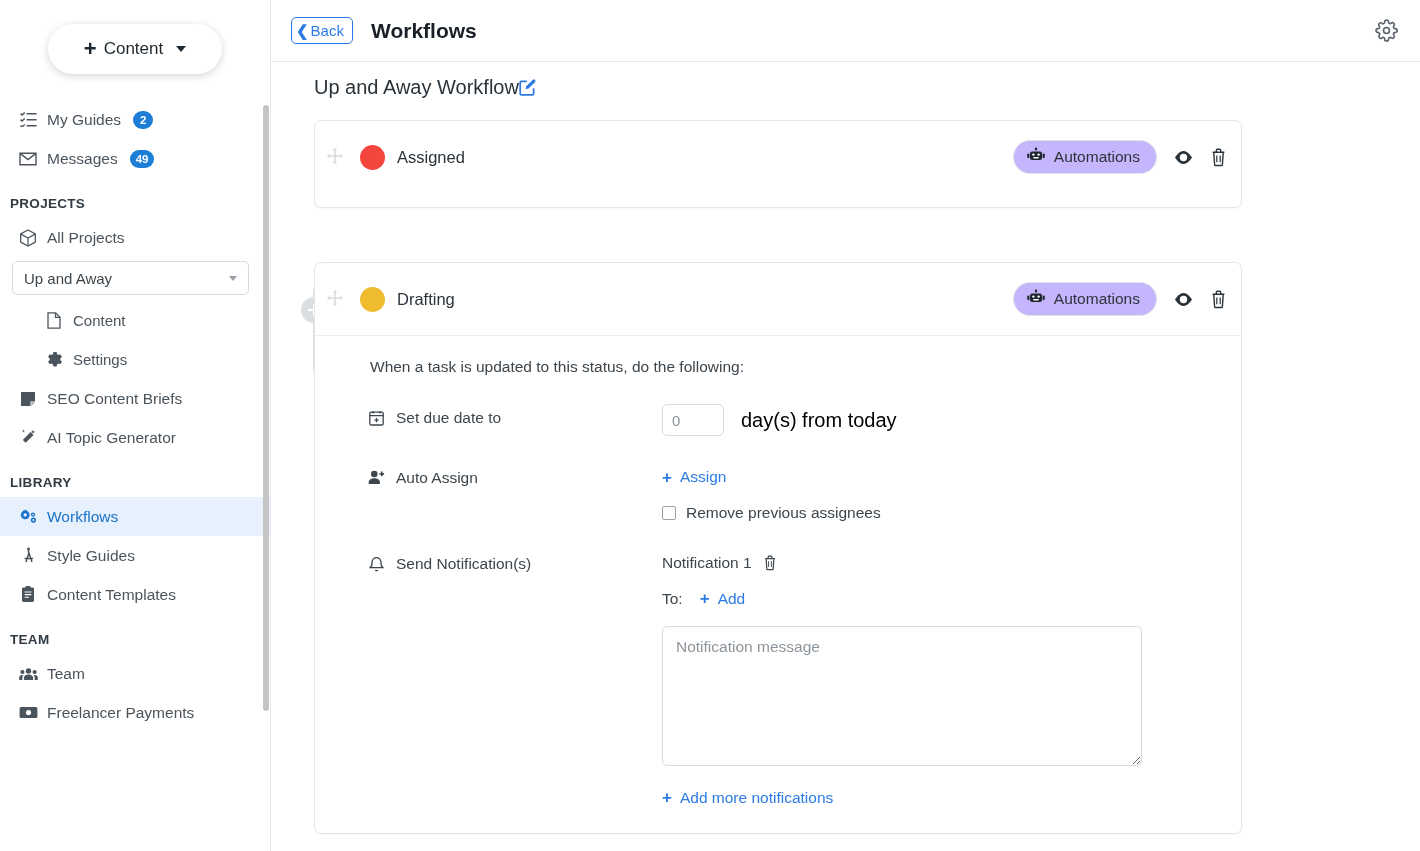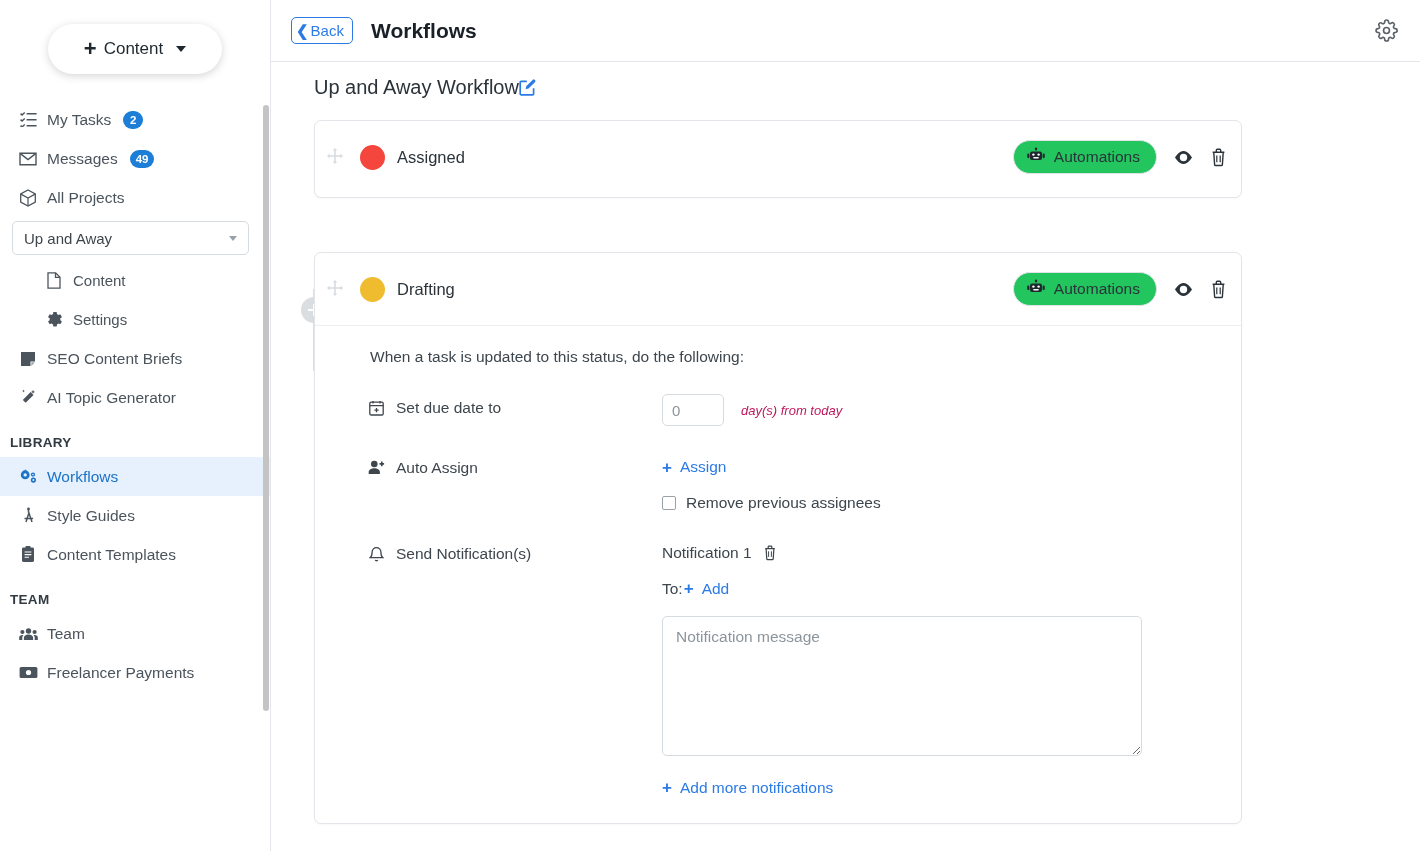--- a/index.html
+++ b/index.html
@@ -134,21 +134,21 @@
     gap: 12px;
   }
   .drag-handle { width: 18px; height: 18px; cursor: grab; opacity: .55; flex: 0 0 18px; }
   .dot { width: 25px; height: 25px; border-radius: 50%; flex: 0 0 25px; margin-left: 4px; }
   .status-name { font-size: 16.5px; color: #2b333a; }
   .head-right { margin-left: auto; display: flex; align-items: center; gap: 16px; }
   .autom-btn {
     border: 1px solid #dfe3e7; border-radius: 18px;
     height: 34px; padding: 0 16px 0 13px;
     display: inline-flex; align-items: center; gap: 9px;
-    background: #22c55e; font-size: 15.5px; color: #2b333a; cursor: pointer;
+    background: #c4b5fd; font-size: 15.5px; color: #2b333a; cursor: pointer;
   }
   .icon-btn { cursor: pointer; display: flex; align-items: center; }
 
   .card-body { border-top: 1px solid #eceef1; padding: 22px 0 26px 0; }
   .intro { font-size: 15.5px; color: #3d464d; padding: 0 0 0 55px; }
 
   .row { display: flex; padding: 0 0 0 53px; margin-top: 32px; }
   .row-label {
     width: 294px; flex: 0 0 294px;
     display: flex; align-items: flex-start; gap: 11px;
@@ -159,36 +159,36 @@
 
   .daybox {
     width: 62px; height: 32px;
     border: 1px solid #d6dbe0; border-radius: 5px;
     font-size: 15px; color: #6d767e; padding: 0 9px;
     font-family: "Liberation Sans", sans-serif;
     background: #fff;
   }
   .daybox::placeholder { color: #8d959c; }
   .day-line { display: flex; align-items: center; gap: 17px; margin-top: -4px; }
-  .day-text { font-size: 13px; color: #be185d; font-style: italic; }
+  .day-text { font-size: 20px; color: #000000; }
 
   .link {
     color: #2c7be5; font-size: 15.5px; cursor: pointer;
     display: inline-flex; align-items: center; gap: 8px;
   }
   .link .plus { font-size: 17px; font-weight: 700; line-height: 1; }
   .check-line { display: flex; align-items: center; gap: 10px; margin-top: 17px; }
   .chk {
     width: 14px; height: 14px; border: 1px solid #9aa2a9; border-radius: 2px;
     background: #fff; cursor: pointer; flex: 0 0 14px;
   }
   .chk-label { font-size: 15.5px; color: #3d464d; }
 
   .notif-title { display: flex; align-items: center; gap: 11px; font-size: 15.5px; color: #3d464d; }
-  .to-line { display: flex; align-items: center; gap: 1px; margin-top: 18px; font-size: 15.5px; color: #3d464d; }
+  .to-line { display: flex; align-items: center; gap: 17px; margin-top: 18px; font-size: 15.5px; color: #3d464d; }
   .msg-area {
     margin-top: 18px;
     width: 480px; height: 140px;
     border: 1px solid #d6dbe0; border-radius: 5px;
     padding: 11px 13px;
     font-size: 15.5px; color: #3b82f6;
     font-family: "Liberation Sans", sans-serif;
     resize: both;
   }
   .msg-area::placeholder { color: #8d959c; }
@@ -220,35 +220,36 @@
     </div>
 
     <nav class="nav">
 
       <div class="nav-item">
         <span class="ic">
           <svg width="17" height="15" viewBox="0 0 17 15">
               <path fill="#4b545c" d="M0 2.2l1.1-1.1 1 1L4.3 0 5.2.9 2.1 4zM6.6 1h10v1.6h-10zM0 8.2l1.1-1.1 1 1L4.3 6l.9.9L2.1 10zM6.6 7h10v1.6h-10zM0 14.2l1.1-1.1 1 1L4.3 12l.9.9L2.1 16zM6.6 13h10v1.6h-10z"></path>
             </svg>
         </span>
-        <span>My Tasks</span>
+        <span>My Guides</span>
         <span class="badge">2</span>
       </div>
 
       <div class="nav-item">
         <span class="ic">
           <svg width="18" height="14" viewBox="0 0 18 14">
               <path fill="none" stroke="#4b545c" stroke-width="1.4" d="M1 1.2h16v11.6H1z"></path>
               <path fill="none" stroke="#4b545c" stroke-width="1.4" d="M1.4 1.6L9 7.6l7.6-6"></path>
             </svg>
         </span>
         <span>Messages</span>
         <span class="badge">49</span>
       </div>
 
+      <div class="section-title">PROJECTS</div>
 
       <div class="nav-item">
         <span class="ic">
           <svg width="18" height="18" viewBox="0 0 18 18">
               <path fill="none" stroke="#4b545c" stroke-width="1.3" d="M9 1L16.3 5v8L9 17 1.7 13V5z"></path>
               <path fill="none" stroke="#4b545c" stroke-width="1.2" d="M1.9 5.1L9 9l7.1-3.9M9 9v7.8"></path>
             </svg>
         </span>
         <span>All Projects</span>
       </div>
@@ -390,21 +391,21 @@
           <path fill="none" stroke="#2c7be5" stroke-width="1.7" d="M14.6 9.2v5.6a1 1 0 01-1 1H2.2a1 1 0 01-1-1V3.4a1 1 0 011-1h5.6"></path>
           <path fill="#2c7be5" d="M15.9.9a1.6 1.6 0 00-2.3 0L7.2 7.3l-.6 2.9 2.9-.6 6.4-6.4a1.6 1.6 0 000-2.3z"></path>
         </svg>
       </span>
     </div>
 
     <div class="canvas">
 
       <div class="rail" style="top:190px;height:82px;"></div>
 
-      <div class="card" style="height:78px;">
+      <div class="card" style="height:88px;">
         <div class="card-head">
           <span class="drag-handle">
             <svg width="18" height="18" viewBox="0 0 18 18">
                 <path fill="#b9bfc5" d="M9 0l2.4 2.6H9.8v4.6h4.6V5.6L17 8l-2.6 2.4V8.8H9.8v4.6h1.6L9 16l-2.4-2.6h1.6V8.8H3.6v1.6L1 8l2.6-2.4v1.6h4.6V2.6H6.6z"></path>
               </svg>
           </span>
           <span class="dot" style="background:#F4463C;"></span>
           <span class="status-name">Assigned</span>
           <div class="head-right">
             <button class="autom-btn">

